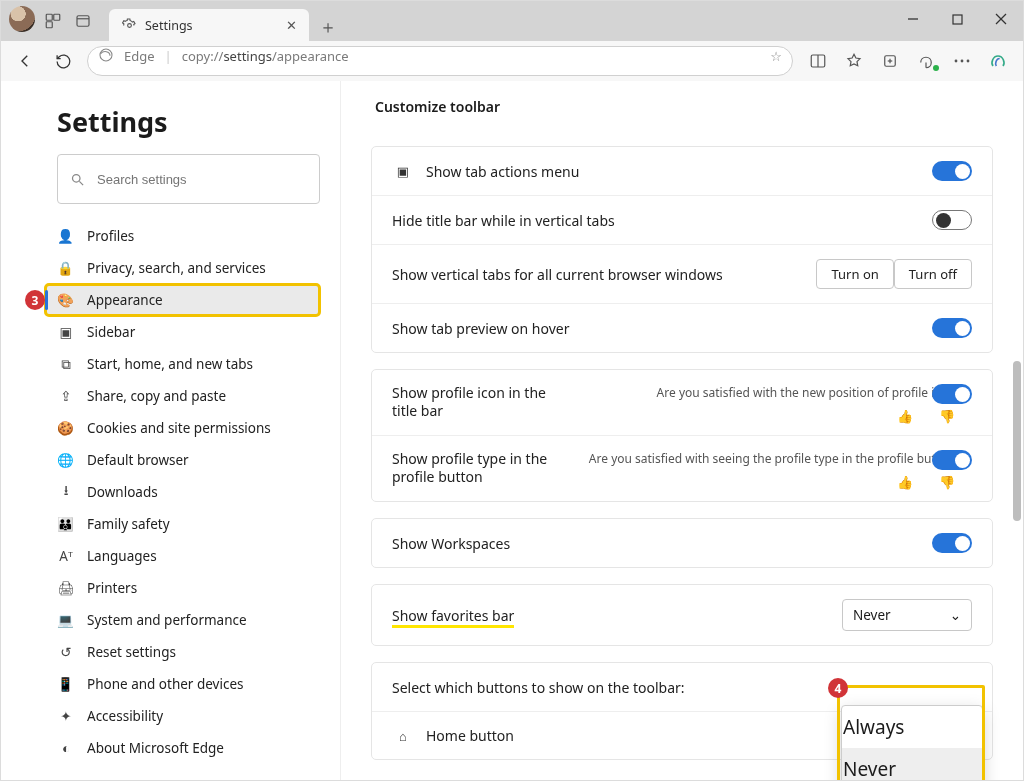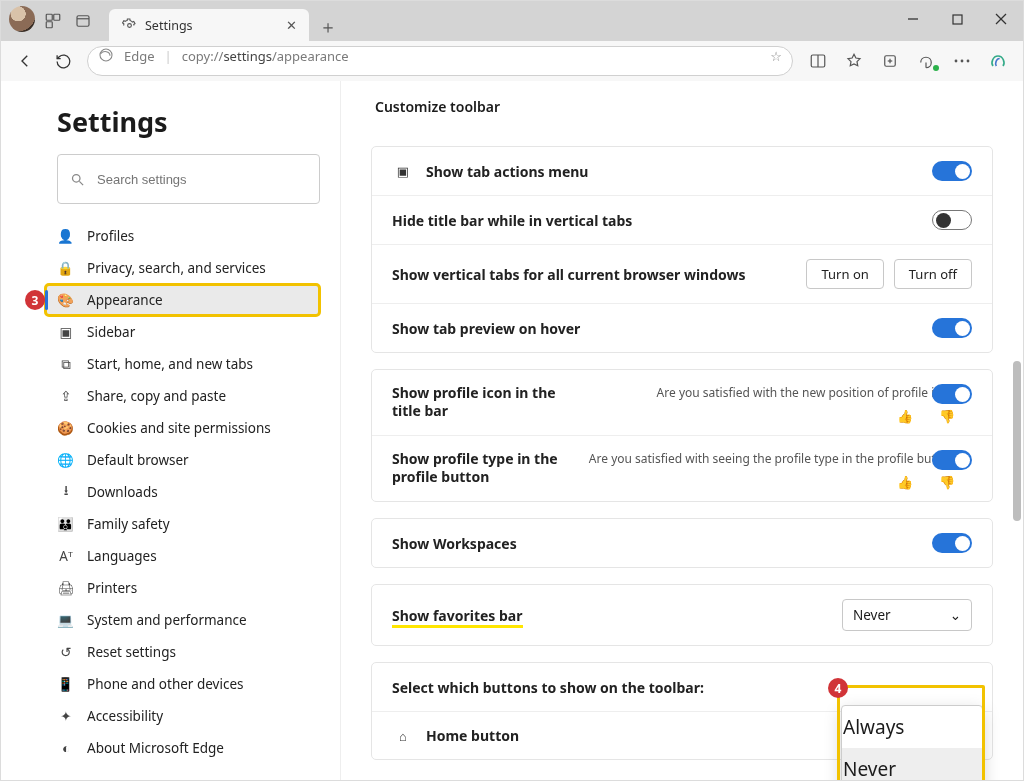--- a/index.html
+++ b/index.html
@@ -57,24 +57,24 @@
   .annot-box{outline:3px solid #f2c200;outline-offset:-2px;position:relative}
   .annot-badge{position:absolute;left:-20px;top:50%;transform:translateY(-50%);width:20px;height:20px;border-radius:50%;background:var(--annot-red);color:#fff;font-size:12px;font-weight:700;display:flex;align-items:center;justify-content:center;z-index:5}
 
   
   .main{flex:1;overflow:auto;padding:16px 30px 30px 30px}
   .main h2{font-size:14px;font-weight:600;margin:0 0 30px 4px}
   .card{border:1px solid #e5e5e5;border-radius:5px;background:#fff;margin-bottom:16px}
   .row{display:flex;align-items:center;padding:14px 20px;min-height:48px;border-top:1px solid #eee;position:relative}
   .row:first-child{border-top:none}
   .row .row-icon{width:22px;display:flex;justify-content:center;margin-right:12px;color:#333}
-  .row-label{font-size:14px;font-weight:700;color:#222;flex:0 1 auto}
+  .row-label{font-size:14px;font-weight:400;color:#222;flex:0 1 auto}
   .row-label.wrap{max-width:170px;line-height:1.3}
   .row-sub{font-size:12px;color:#555;text-align:right}
-  .row-right{margin-left:auto;display:flex;align-items:center;gap:10px}
+  .row-right{margin-left:auto;display:flex;align-items:center;}
   .pill-btn{height:30px;padding:0 14px;border:1px solid #c8c8c8;border-radius:4px;background:#fff;font-size:13px;color:#222;display:flex;align-items:center}
   
   .toggle{width:40px;height:20px;border-radius:20px;position:relative;background:#8a8a8a}
   .toggle::after{content:"";position:absolute;top:2.5px;width:15px;height:15px;border-radius:50%;background:#fff}
   .toggle.on{background:var(--blue-toggle)}
   .toggle.on::after{right:2.5px}
   .toggle.off{background:#fff;border:1px solid #777}
   .toggle.off::after{left:2.5px;background:#333;top:1.5px}
   .feedback{display:flex;flex-direction:column;align-items:flex-end;gap:6px;margin-left:auto;margin-right:12px}
   .feedback-row{display:flex;gap:26px;color:#333;padding-right:4px}

